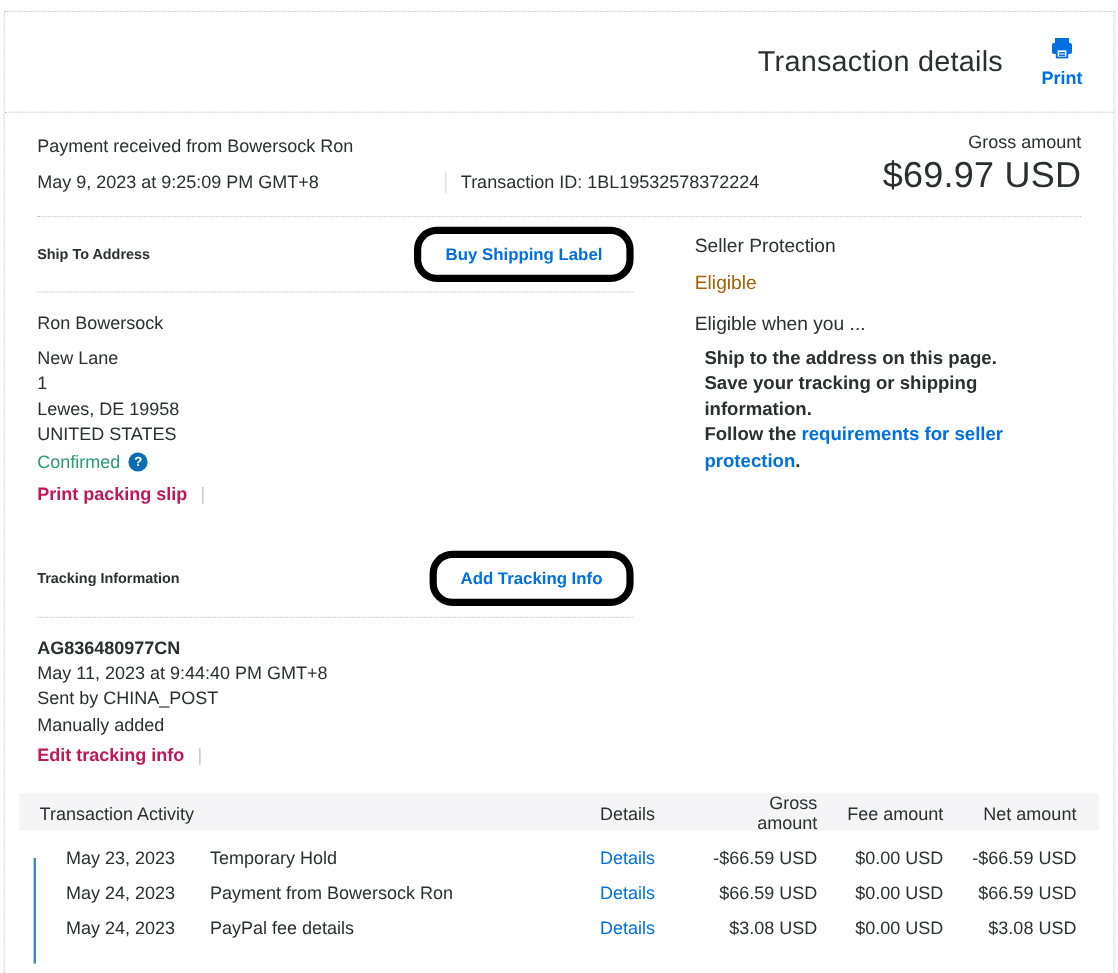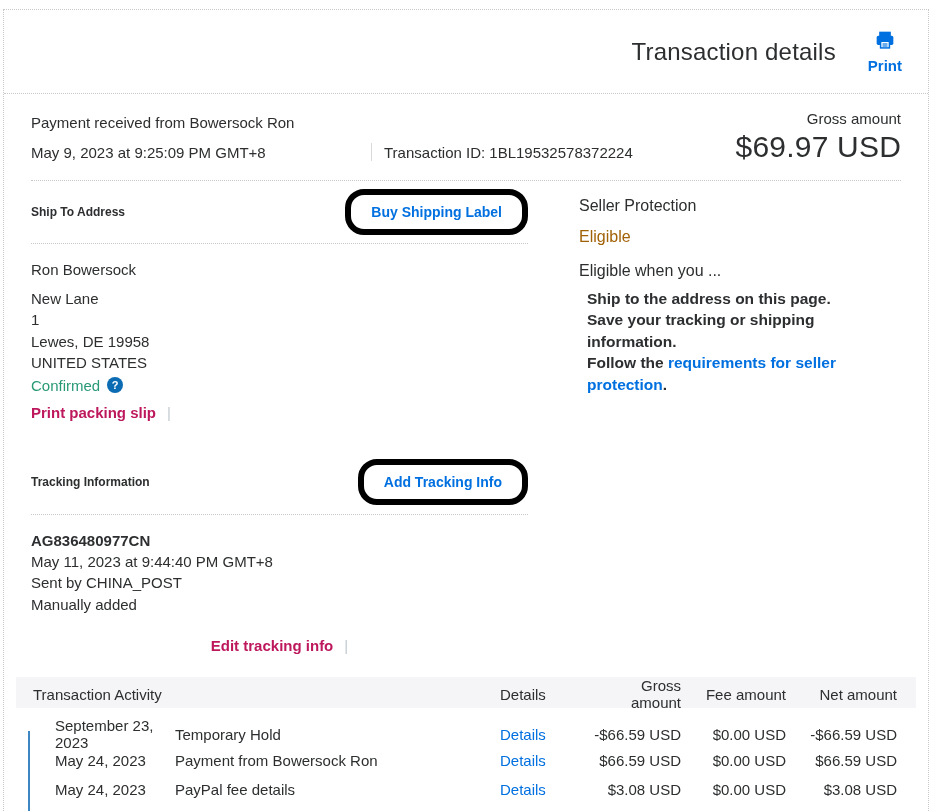--- a/index.html
+++ b/index.html
@@ -151,21 +151,21 @@
         <div class="tracking-sec">
           <div class="sec-head">
             <h2>Tracking Information</h2>
             <button class="pill-btn">Add Tracking Info</button>
           </div>
           <div class="sec-div"></div>
           <div class="trk-num">AG836480977CN</div>
           <div class="trk-line">May 11, 2023 at 9:44:40 PM GMT+8</div>
           <div class="trk-line">Sent by CHINA_POST</div>
           <div class="trk-line">Manually added</div>
-          <div class="link-row" style="margin-top:20px;justify-content:center;">
+          <div class="link-row" style="margin-top:4px;">
             <a class="blue-link">Edit tracking info</a>
             <span class="pipe">|</span>
           </div>
         </div>
 
       </div>
 
       <div class="col-right">
         <div class="sp-title">Seller Protection</div>
         <div class="sp-status">Eligible</div>
@@ -186,21 +186,21 @@
         <div>Details</div>
         <div class="t-r">Gross amount</div>
         <div class="t-r">Fee amount</div>
         <div class="t-r">Net amount</div>
       </div>
       <div class="tbody">
         <div class="timeline"></div>
 
         <div class="trow">
           <div><span class="dot"></span></div>
-          <div class="date-cell">September 23, 2023</div>
+          <div class="date-cell">May 23, 2023</div>
           <div>Temporary Hold</div>
           <div><a class="details-link">Details</a></div>
           <div class="t-r">-$66.59 USD</div>
           <div class="t-r">$0.00 USD</div>
           <div class="t-r">-$66.59 USD</div>
         </div>
 
         <div class="trow">
           <div><span class="dot"></span></div>
           <div class="date-cell">May 24, 2023</div>

